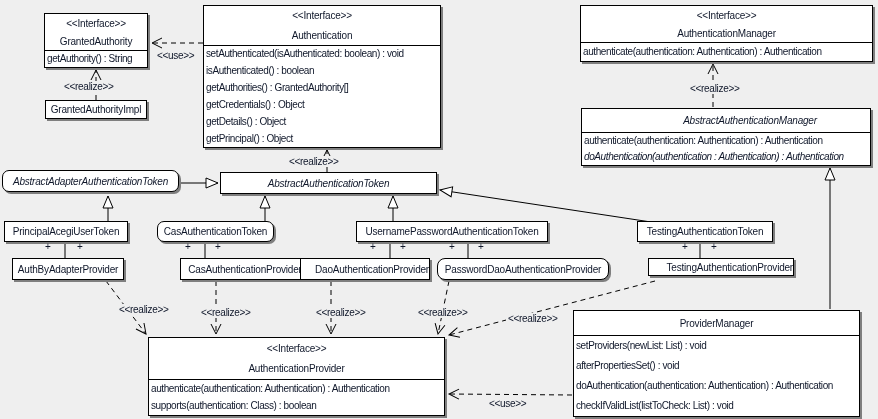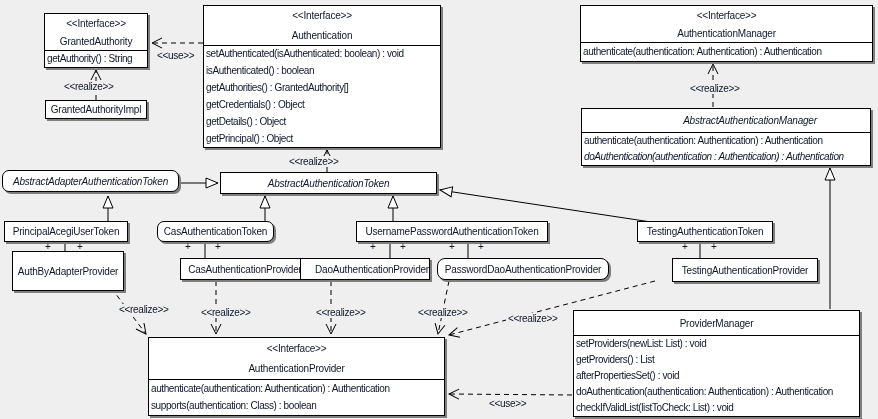--- a/index.html
+++ b/index.html
@@ -137,54 +137,53 @@
   <div class="cls solo" style="left:157px;top:221px;width:117px;height:21px;border-radius:7px;">
     <div class="line">CasAuthenticationToken</div>
   </div>
   <div class="cls solo" style="left:356px;top:221px;width:192px;height:21px;text-align:center;">
     <div class="line">UsernamePasswordAuthenticationToken</div>
   </div>
   <div class="cls solo" style="left:637px;top:221px;width:136px;height:21px;">
     <div class="line">TestingAuthenticationToken</div>
   </div>
 
-  <div class="cls solo" style="left:12px;top:251px;width:112px;height:40px;">
+  <div class="cls solo" style="left:12px;top:258px;width:112px;height:22px;">
     <div class="line">AuthByAdapterProvider</div>
   </div>
   <div class="cls solo" style="left:147px;top:258px;width:130px;height:22px;margin-left:33px;">
     <div class="line">CasAuthenticationProvider</div>
   </div>
   <div class="cls solo" style="left:300px;top:258px;width:130px;height:22px;text-align:right;">
     <div class="line">DaoAuthenticationProvider</div>
   </div>
   <div class="cls solo" style="left:437px;top:258px;width:172px;height:22px;border-radius:8px;">
     <div class="line">PasswordDaoAuthenticationProvider</div>
   </div>
-  <div class="cls solo" style="left:672px;top:258px;width:146px;height:24px;">
+  <div class="cls solo" style="left:648px;top:258px;width:146px;height:18px;text-align:right;">
     <div class="line">TestingAuthenticationProvider</div>
   </div>
 
   <div class="cls" style="left:148px;top:337px;width:297px;height:79px;">
     <div class="hdr" style="height:41px;">
       <div class="line">&lt;&lt;Interface&gt;&gt;</div>
       <div class="line">AuthenticationProvider</div>
     </div>
     <div class="methods">
       <div class="m">authenticate(authentication: Authentication) : Authentication</div>
       <div class="m">supports(authentication: Class) : boolean</div>
     </div>
   </div>
 
   <div class="cls" style="left:573px;top:310px;width:287px;height:107px;">
     <div class="hdr" style="height:24px;">
       <div class="line">ProviderManager</div>
     </div>
     <div class="methods">
       <div class="m">setProviders(newList: List) : void</div>
-      <div class="m">getProviders() : List</div>
       <div class="m">afterPropertiesSet() : void</div>
       <div class="m">doAuthentication(authentication: Authentication) : Authentication</div>
       <div class="m">checkIfValidList(listToCheck: List) : void</div>
     </div>
   </div>
 
   <div class="elabel" style="left:155px;top:50px;">&lt;&lt;use&gt;&gt;</div>
   <div class="elabel" style="left:62px;top:81px;">&lt;&lt;realize&gt;&gt;</div>
   <div class="elabel" style="left:287px;top:156px;">&lt;&lt;realize&gt;&gt;</div>
   <div class="elabel" style="left:688px;top:83px;">&lt;&lt;realize&gt;&gt;</div>

